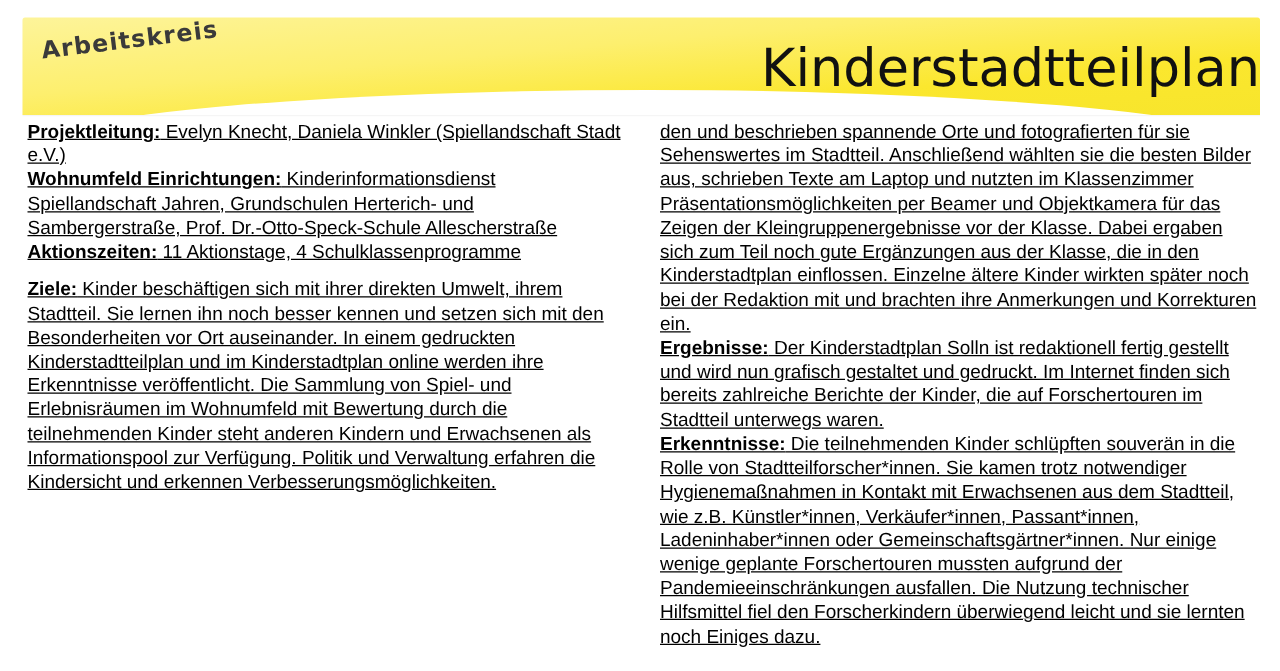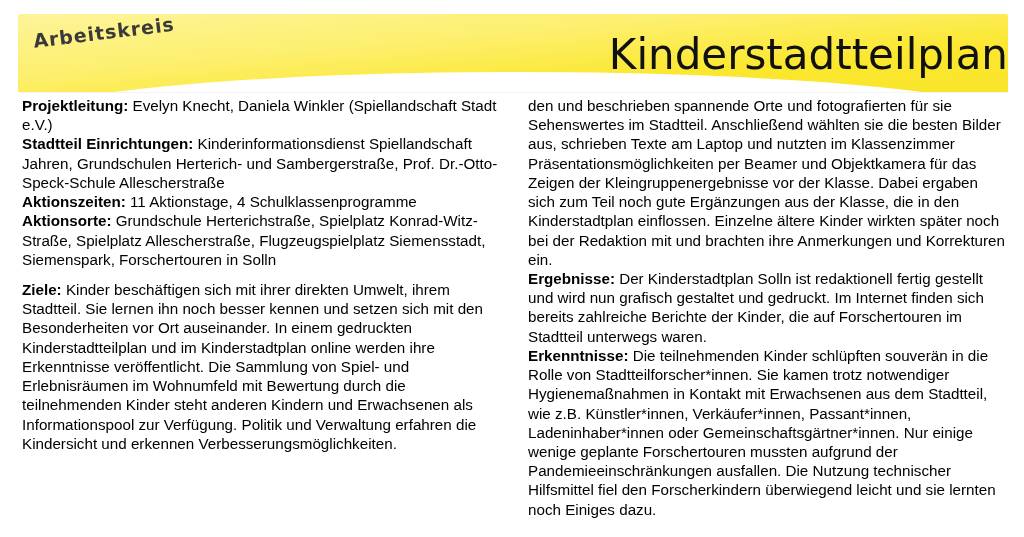--- a/index.html
+++ b/index.html
@@ -84,20 +84,21 @@
   }
   .col {
     width: 480px;
     font-size: 15.2px;
     line-height: 1.265;
     text-align: left;
     hyphens: manual;
   }
   .col p {
     margin: 0 0 0 0;
+    text-decoration: underline;
   }
   .para {
     margin-bottom: 0px;
   }
   .gap {
     height: 11px;
   }
   .lbl {
     font-weight: 700;
   }
@@ -109,23 +110,22 @@
 
   <div class="banner">
     <div class="banner-kicker">Arbeitskreis</div>
     <div class="banner-title">Kinderstadtteilplan</div>
   </div>
 
   <div class="columns">
 
     <div class="col">
       <p class="para"><span class="lbl">Projektleitung:</span><span> Evelyn Knecht, Daniela Winkler (Spiellandschaft Stadt e.V.)</span></p>
-      <p class="para"><span class="lbl">Stadtteil Einrichtungen:</span><span> Kinderinformationsdienst Spiellandschaft Jahren, Grundschulen Herterich- und Sambergerstraße, Prof. Dr.-Otto-Speck-Schule Allescherstraße</span></p>
+      <p class="para"><span class="lbl">Wohnumfeld Einrichtungen:</span><span> Kinderinformationsdienst Spiellandschaft Jahren, Grundschulen Herterich- und Sambergerstraße, Prof. Dr.-Otto-Speck-Schule Allescherstraße</span></p>
       <p class="para"><span class="lbl">Aktionszeiten:</span><span> 11 Aktionstage, 4 Schulklassenprogramme</span></p>
-      <p class="para"><span class="lbl">Aktionsorte:</span><span> Grundschule Herterichstraße, Spielplatz Konrad-Witz-Straße, Spielplatz Allescherstraße, Flugzeugspielplatz Siemensstadt, Siemenspark, Forschertouren in Solln</span></p>
 
       <div class="gap"></div>
 
       <p class="para"><span class="lbl">Ziele:</span><span> Kinder beschäftigen sich mit ihrer direkten Umwelt, ihrem Stadtteil. Sie lernen ihn noch besser kennen und setzen sich mit den Besonderheiten vor Ort auseinander. In einem gedruckten Kinderstadtteilplan und im Kinderstadtplan online werden ihre Erkenntnisse veröffentlicht. Die Sammlung von Spiel- und Erlebnisräumen im Wohnumfeld mit Bewertung durch die teilnehmenden Kinder steht anderen Kindern und Erwachsenen als Informationspool zur Verfügung. Politik und Verwaltung erfahren die Kindersicht und erkennen Verbesserungsmöglichkeiten.</span></p>
     </div>
 
     <div class="col">
       <p class="para">den und beschrieben spannende Orte und fotografierten für sie Sehenswertes im Stadtteil. Anschließend wählten sie die besten Bilder aus, schrieben Texte am Laptop und nutzten im Klassenzimmer Präsentationsmöglichkeiten per Beamer und Objektkamera für das Zeigen der Kleingruppenergebnisse vor der Klasse. Dabei ergaben sich zum Teil noch gute Ergänzungen aus der Klasse, die in den Kinderstadtplan einflossen. Einzelne ältere Kinder wirkten später noch bei der Redaktion mit und brachten ihre Anmerkungen und Korrekturen ein.</p>
       <p class="para"><span class="lbl">Ergebnisse:</span><span> Der Kinderstadtplan Solln ist redaktionell fertig gestellt und wird nun grafisch gestaltet und gedruckt. Im Internet finden sich bereits zahlreiche Berichte der Kinder, die auf Forschertouren im Stadtteil unterwegs waren.</span></p>
       <p class="para"><span class="lbl">Erkenntnisse:</span><span> Die teilnehmenden Kinder schlüpften souverän in die Rolle von Stadtteilforscher*innen. Sie kamen trotz notwendiger Hygienemaßnahmen in Kontakt mit Erwachsenen aus dem Stadtteil, wie z.B. Künstler*innen, Verkäufer*innen, Passant*innen, Ladeninhaber*innen oder Gemeinschaftsgärtner*innen. Nur einige wenige geplante Forschertouren mussten aufgrund der Pandemieeinschränkungen ausfallen. Die Nutzung technischer Hilfsmittel fiel den Forscherkindern überwiegend leicht und sie lernten noch Einiges dazu.</span></p>

